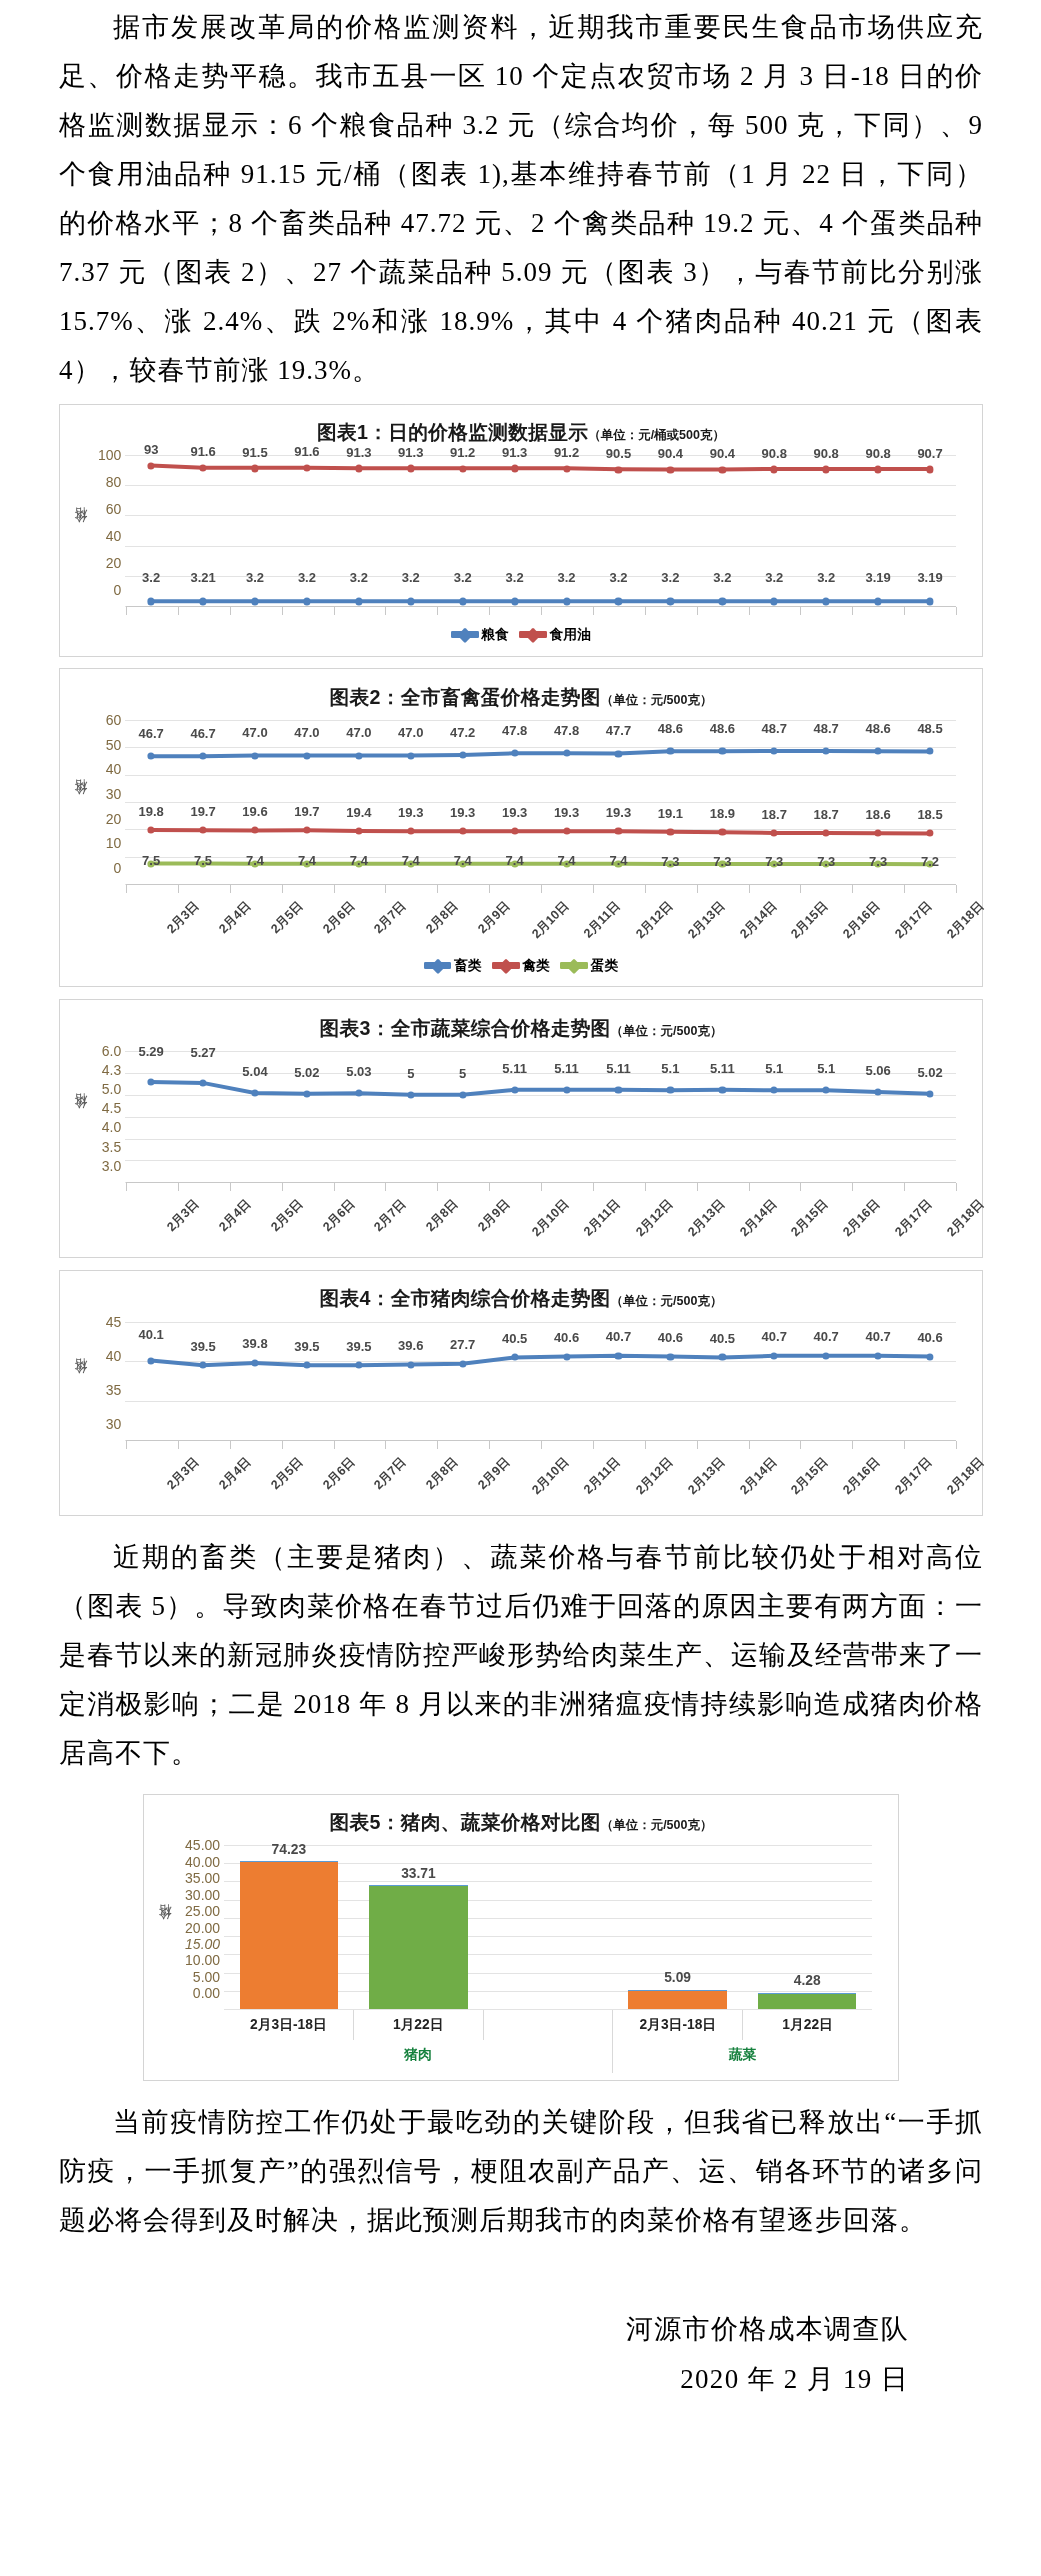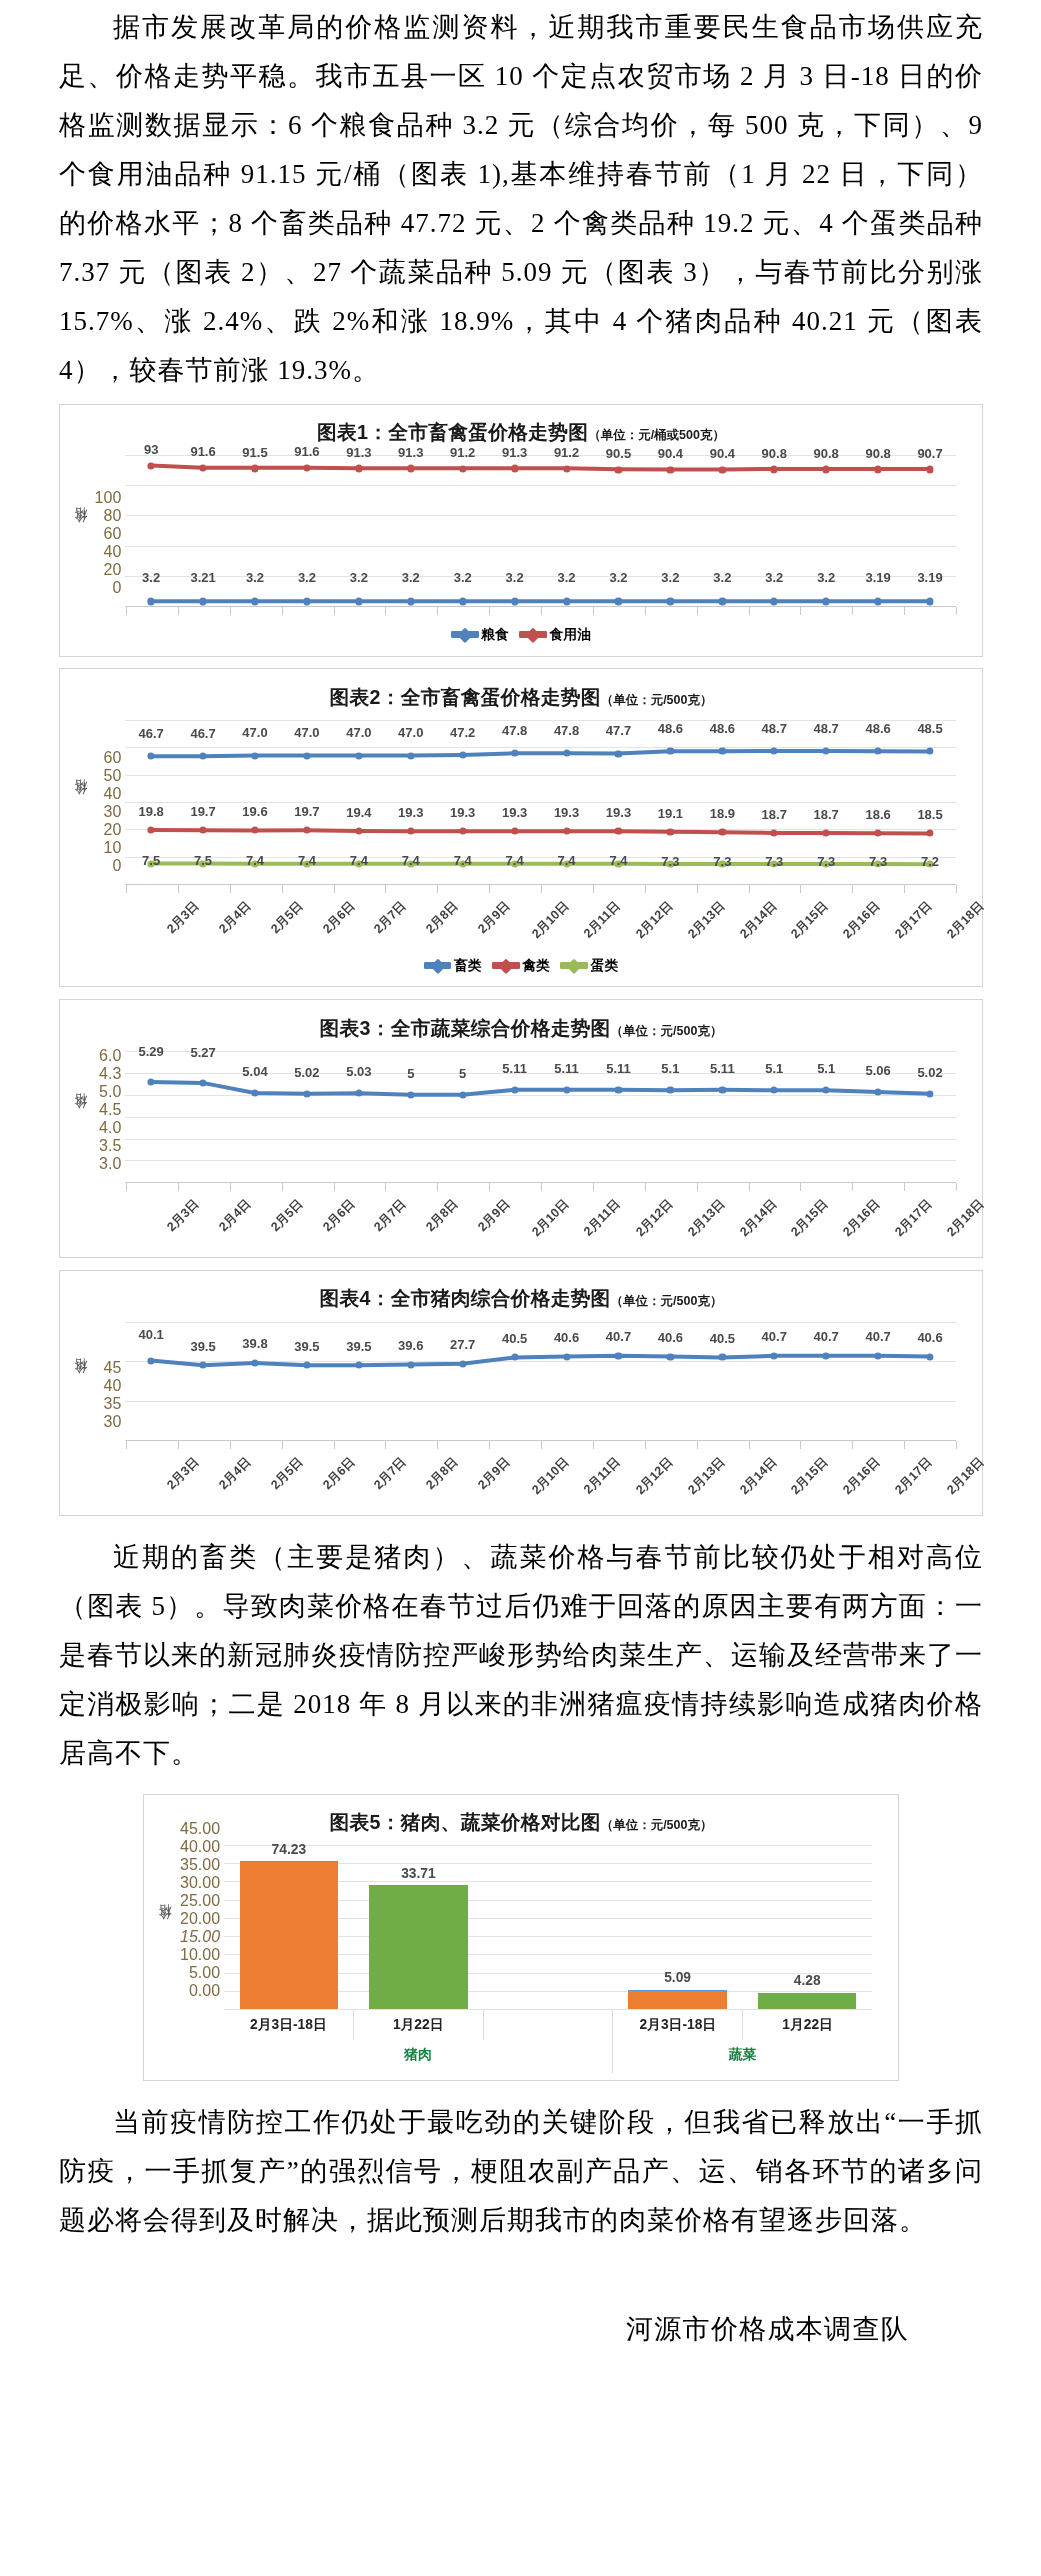--- a/index.html
+++ b/index.html
@@ -44,22 +44,22 @@
   .plot-wrap{position:relative;display:flex;}
   .ylabel{
     writing-mode:vertical-rl;
     transform:rotate(180deg);
     font-size:13px;color:#595959;
     display:flex;align-items:center;justify-content:center;
     font-family:"Liberation Sans","DejaVu Sans",sans-serif;
     letter-spacing:2.6px;
   }
   .yaxis{
-    display:flex;flex-direction:column;justify-content:flex-end;
-    text-align:right;font-size:16px;color:#7f6a42;
+    display:flex;flex-direction:column;justify-content:space-between;
+    text-align:right;font-size:14px;color:#7f6a42;
     font-family:"Liberation Sans","DejaVu Sans",sans-serif;
     padding-right:3.9px;box-sizing:border-box;
   }
   .plot{position:relative;flex:1;}
   .grid-line{position:absolute;left:0;right:0;height:0.7px;background:#e3e3e3;}
   .svgplot{position:absolute;left:0;top:0;width:100%;height:100%;}
   .dlabel{
     position:absolute;font-size:13px;color:#4a4a4a;
     font-family:"Liberation Sans","DejaVu Sans",sans-serif;
     transform:translateX(-50%);white-space:nowrap;font-weight:bold;
@@ -112,21 +112,21 @@
 </style>
 </head>
 <body>
 
 <div class="page">
 
   <p class="para">据市发展改革局的价格监测资料，近期我市重要民生食品市场供应充足、价格走势平稳。我市五县一区 10 个定点农贸市场 2 月 3 日-18 日的价格监测数据显示：6 个粮食品种 3.2 元（综合均价，每 500 克，下同）、9 个食用油品种 91.15 元/桶（图表 1),基本维持春节前（1 月 22 日，下同）的价格水平；8 个畜类品种 47.72 元、2 个禽类品种 19.2 元、4 个蛋类品种 7.37 元（图表 2）、27 个蔬菜品种 5.09 元（图表 3），与春节前比分别涨 15.7%、涨 2.4%、跌 2%和涨 18.9%，其中 4 个猪肉品种 40.21 元（图表 4），较春节前涨 19.3%。</p>
 
   <div class="chart-card" id="card-chart1">
     <div class="chart-title">
-      <span>图表1：全市畜禽蛋价格走势图</span><span class="unit">（单位：元/桶或500克）</span>
+      <span>图表1：日的价格监测数据显示</span><span class="unit">（单位：元/桶或500克）</span>
     </div>
     <div class="chart-body">
         <div class="plot-wrap" style="padding: 9.2px 26px 0px 11.8px;">
           <div class="ylabel" style="height: 151px; width: 18.4px;">价格</div>
           <div class="yaxis" style="height: 151px; width: 35px;">
             <div style="transform: translateY(-50%);">100</div>
             <div style="transform: translateY(-50%);">80</div>
             <div style="transform: translateY(-50%);">60</div>
             <div style="transform: translateY(-50%);">40</div>
             <div style="transform: translateY(-50%);">20</div>
@@ -685,16 +685,17 @@
           <div class="gcell" style="flex: 3 1 0%;">猪肉</div>
           <div class="gcell" style="flex: 2 1 0%;">蔬菜</div>
         </div>
       </div>
   </div>
 
   <p class="para p-mid">当前疫情防控工作仍处于最吃劲的关键阶段，但我省已释放出“一手抓防疫，一手抓复产”的强烈信号，梗阻农副产品产、运、销各环节的诸多问题必将会得到及时解决，据此预测后期我市的肉菜价格有望逐步回落。</p>
 
   <div class="sign-block">
     <div class="sign-line">河源市价格成本调查队</div>
+    <div class="sign-line">2020 年 2 月 19 日</div>
   </div>
 
 </div>
 
 
 </body></html>

